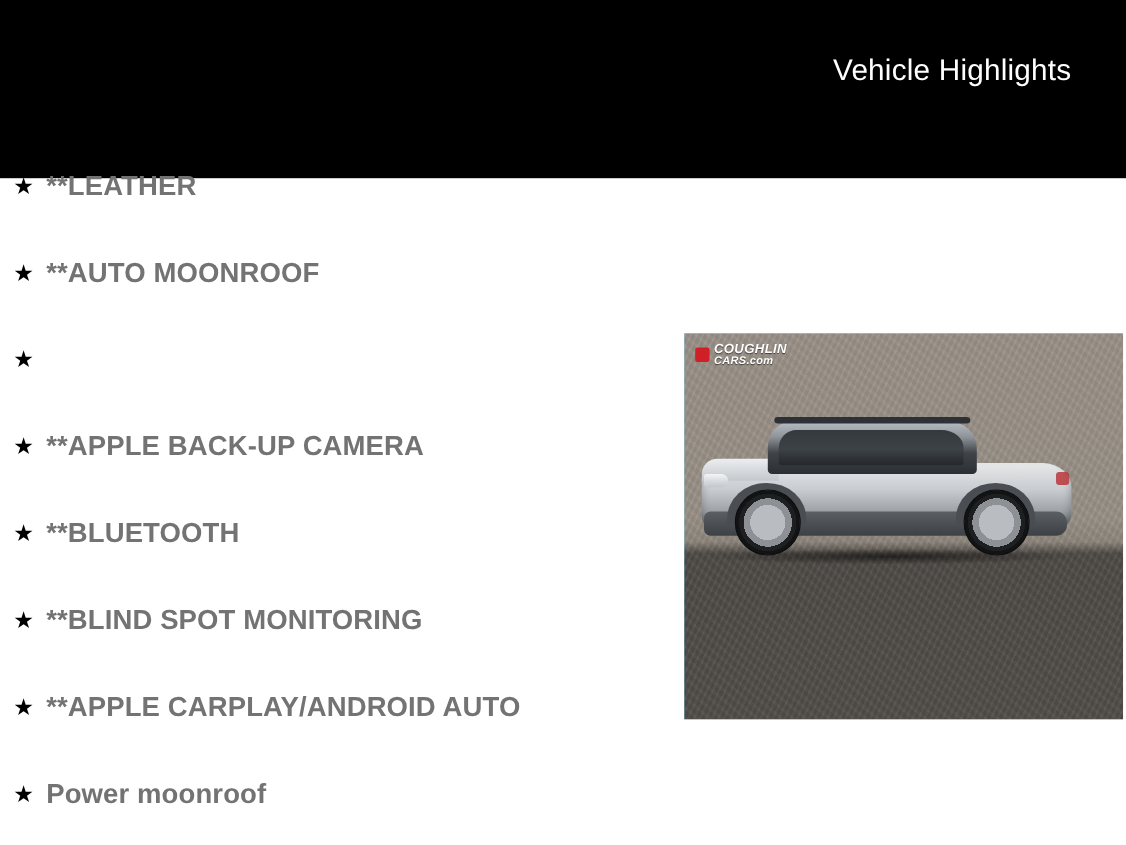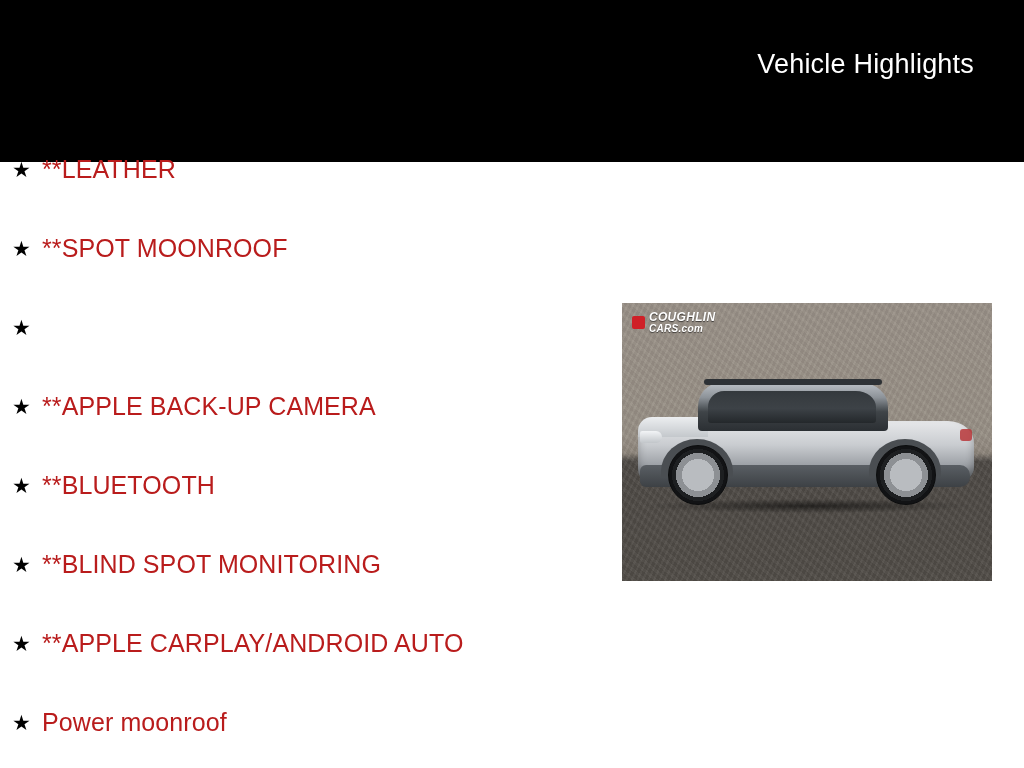--- a/index.html
+++ b/index.html
@@ -56,32 +56,34 @@
   .hl-bullet {
     width: 30px;
     flex: 0 0 30px;
     font-size: 21px;
     line-height: 1;
     color: #000000;
     text-align: left;
   }
   .hl-text {
     font-size: 25px;
-    color: #b91c1c;
+    color: #737373;
     white-space: nowrap;
     letter-spacing: 0.1px;
+    font-weight: bold;
   }
   .photo-wrap {
     position: absolute;
     left: 622px;
     top: 303px;
     width: 370px;
-    height: 278px;
+    height: 351px;
     overflow: hidden;
     background: #7dd3fc;
+    padding-left: 29px;
   }
   .photo {
     position: absolute;
     inset: 0;
     background:
       linear-gradient(to bottom,
         #9a9188 0%,
         #989086 48%,
         #8e867c 54%,
         #4e4a46 57%,
@@ -251,21 +253,21 @@
     <div class="header-title">Vehicle Highlights</div>
   </div>
 
   <ul class="highlights">
     <li class="hl-item">
       <span class="hl-bullet">★</span>
       <span class="hl-text">**LEATHER</span>
     </li>
     <li class="hl-item">
       <span class="hl-bullet">★</span>
-      <span class="hl-text">**SPOT MOONROOF</span>
+      <span class="hl-text">**AUTO MOONROOF</span>
     </li>
     <li class="hl-item">
       <span class="hl-bullet">★</span>
     </li>
     <li class="hl-item">
       <span class="hl-bullet">★</span>
       <span class="hl-text">**APPLE BACK-UP CAMERA</span>
     </li>
     <li class="hl-item">
       <span class="hl-bullet">★</span>

